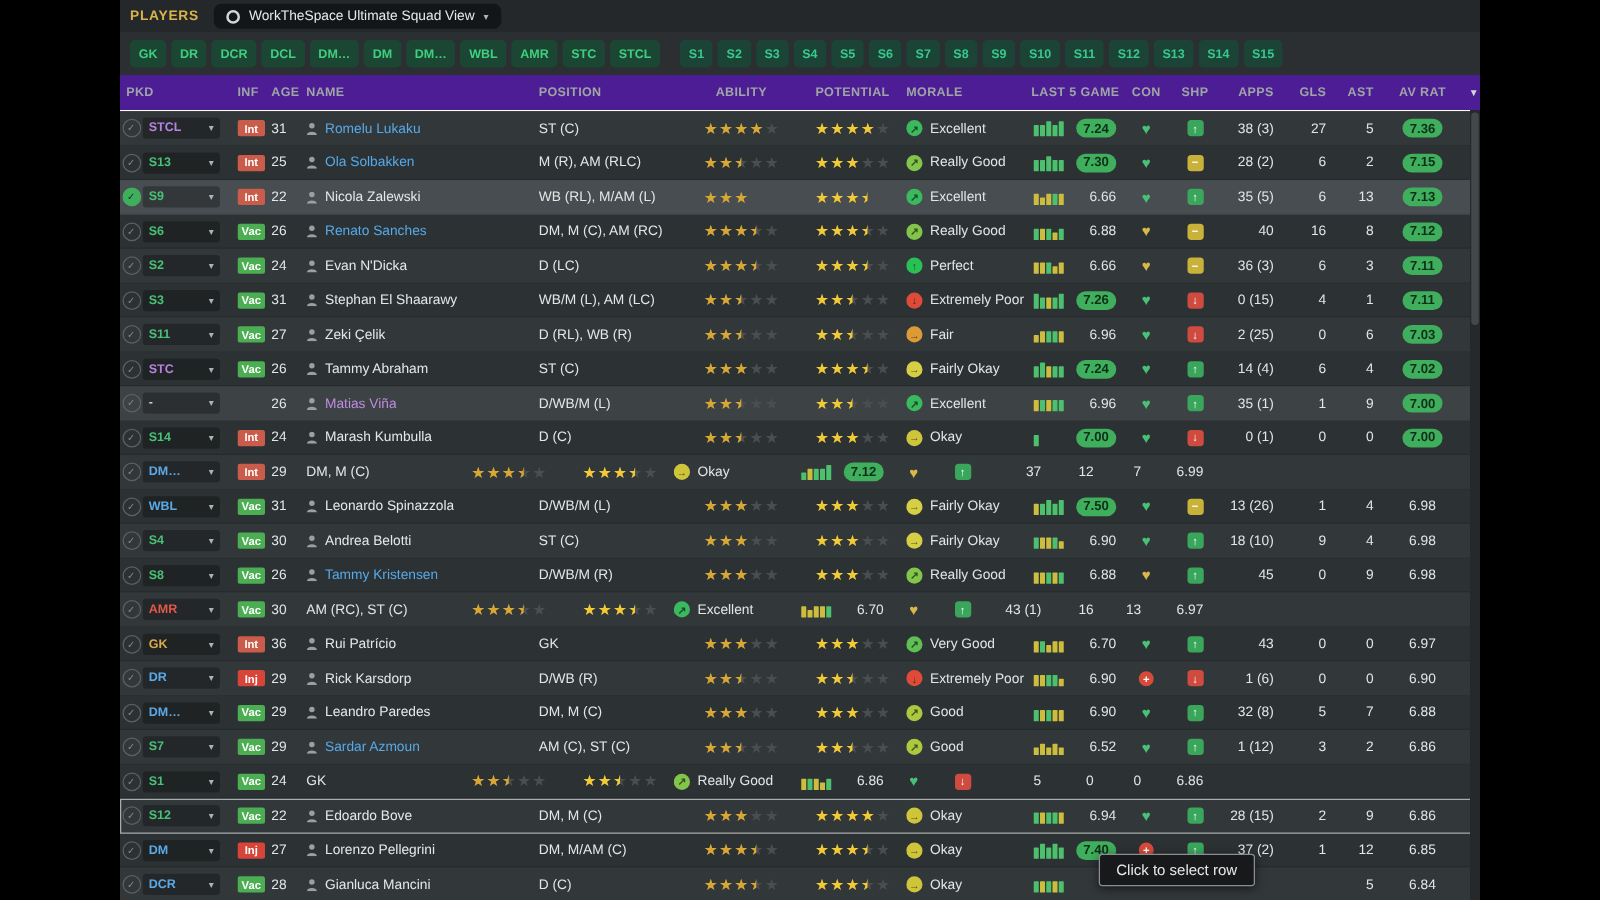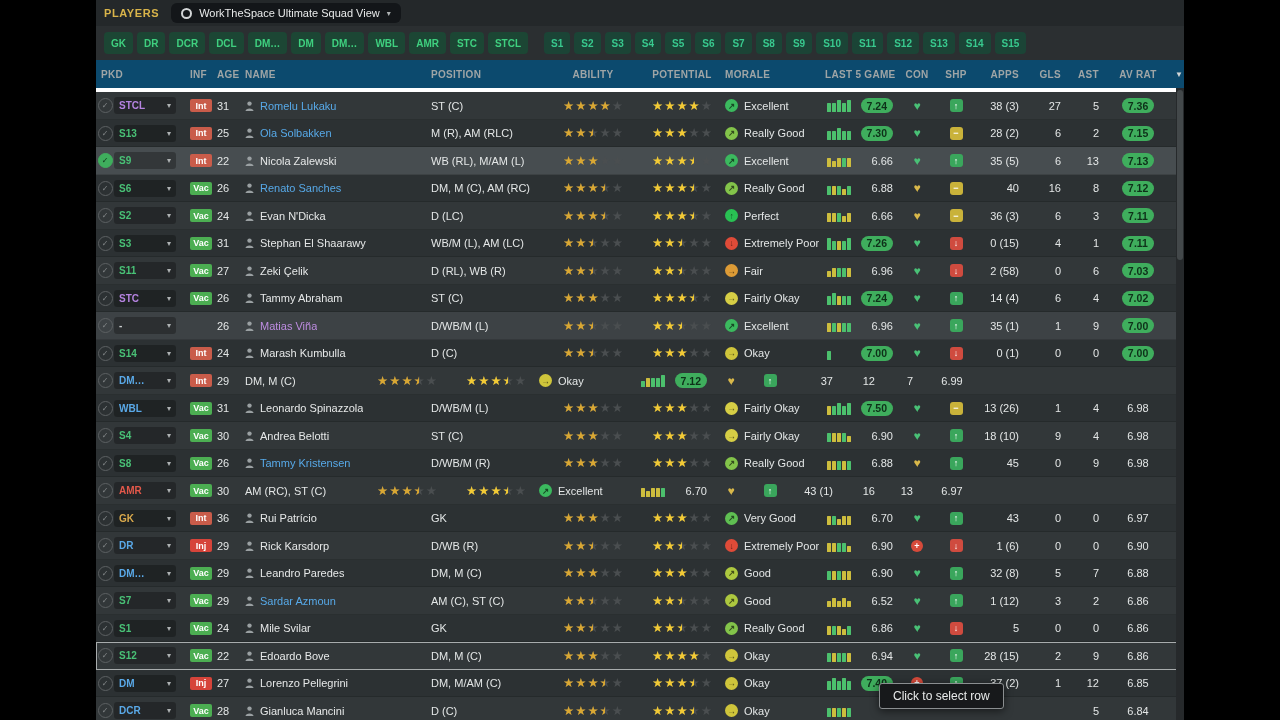--- a/index.html
+++ b/index.html
@@ -16,21 +16,21 @@
   .chev{color:#aeb2b3;font-size:8px;}
 
   
   .filterbar{height:34px;background:#2b2f31;display:flex;align-items:center;gap:4px;padding-left:8px;}
   .fbtn{border:none;height:22px;padding:0 7px;border-radius:4px;background:#1c4634;color:#3fd07f;
         font:bold 10px "Liberation Sans",sans-serif;cursor:pointer;}
   .fbtn.slot{background:#1b4436;color:#38c98e;}
   .fgap{width:8px;}
 
   
-  .thead{height:28px;background:#0c4a6e;border-bottom:4px solid #ffffff;display:flex;align-items:center;}
+  .thead{height:28px;background:#4c1d95;border-bottom:1px solid #ffffff;display:flex;align-items:center;}
   .hc{display:flex;align-items:center;height:100%;color:#9fa5a6;font-size:10px;font-weight:bold;
       letter-spacing:.3px;box-sizing:border-box;white-space:nowrap;overflow:hidden;cursor:pointer;}
   .sorticon{color:#d3d6d7;font-size:8px;margin-left:2px;}
 
   
   .c-pkdh{width:94px;padding-left:5px;}
   .c-check{width:18px;justify-content:center;}
   .c-pkd{width:76px;}
   .c-inf{width:27px;}
   .c-age{width:28px;}
@@ -638,21 +638,21 @@
               <span class="bar" style="background: rgb(205, 189, 62); height: 9px;"></span>
             </span>
             <span class="rplain">6.96</span>
           </span>
           <span class="cell c-con ctr">
             <span class="heart" style="color: rgb(73, 193, 118);">♥</span>
           </span>
           <span class="cell c-shp ctr">
             <span class="shpbox" style="background: rgb(207, 75, 63);">↓</span>
           </span>
-          <span class="cell c-apps rt">2 (58)</span>
+          <span class="cell c-apps rt">2 (25)</span>
           <span class="cell c-gls rt">0</span>
           <span class="cell c-ast rt">6</span>
           <span class="cell c-av ctr">
             <span class="rbadge">7.03</span>
           </span>
         </div>
         <div class="row alt">
           <span class="cell c-check">
             <span class="ckb">✓</span>
           </span>
@@ -1463,29 +1463,20 @@
           <span class="cell c-pkd">
             <span class="pkdb">
               <span class="pkdt" style="color: rgb(73, 193, 118);">S1</span>
               <span class="chev">▾</span>
             </span>
           </span>
           <span class="cell c-inf">
             <span class="inftag" style="background: rgb(76, 174, 82);">Vac</span>
           </span>
           <span class="cell c-age">24</span>
-          <span class="cell c-name">
-            <span class="person">
-              <svg width="9" height="10" viewBox="0 0 9 10">
-                <circle cx="4.5" cy="2.6" r="2.2" fill="#9aa0a2"></circle>
-                <path d="M0.5 10 C0.5 6.6 8.5 6.6 8.5 10 Z" fill="#9aa0a2"></path>
-              </svg>
-            </span>
-            <span class="nm" style="color: rgb(230, 232, 232);">Mile Svilar</span>
-          </span>
           <span class="cell c-pos">GK</span>
           <span class="cell c-ab ctr">
             <span class="stars ab">
               <span class="st">★<span class="fl" style="width: 100%;">★</span></span>
               <span class="st">★<span class="fl" style="width: 100%;">★</span></span>
               <span class="st">★<span class="fl" style="width: 50%;">★</span></span>
               <span class="st">★<span class="fl" style="width: 0px;">★</span></span>
               <span class="st">★<span class="fl" style="width: 0px;">★</span></span>
             </span>
           </span>

